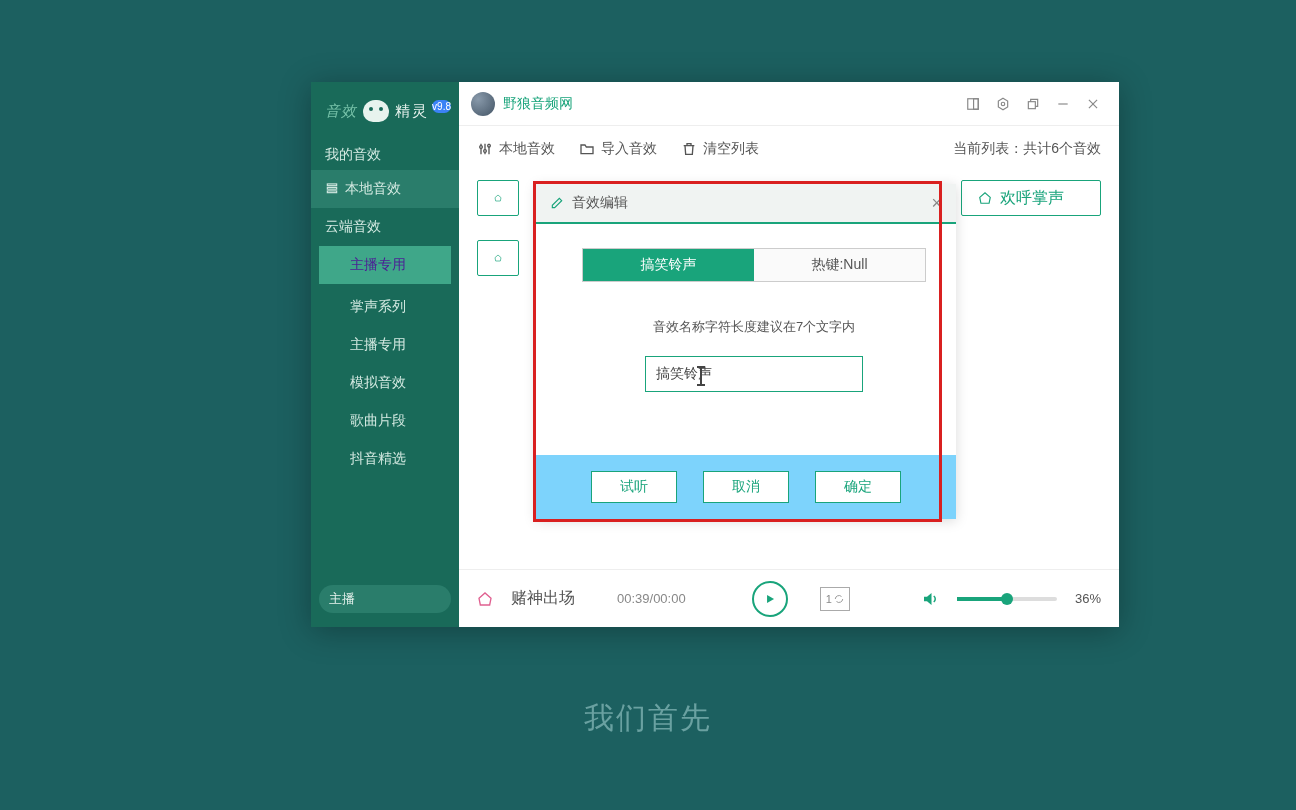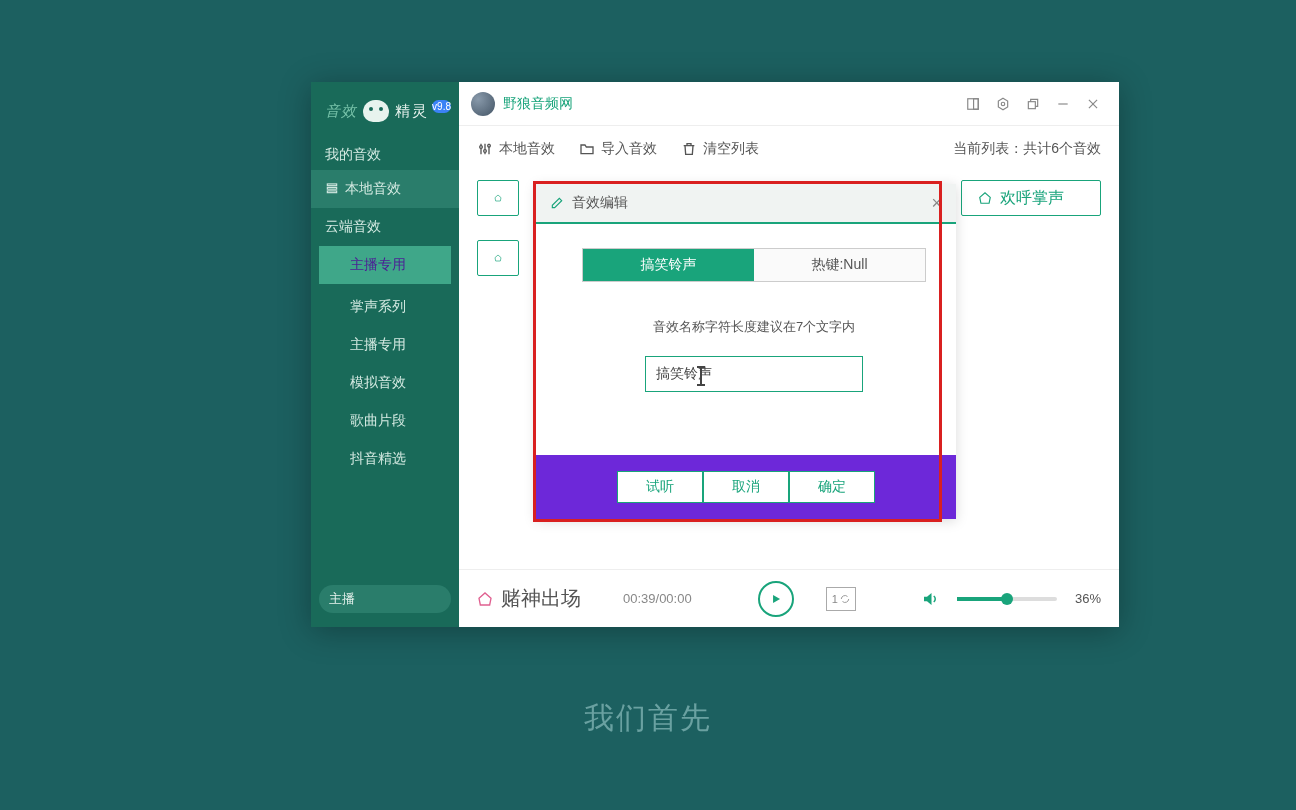--- a/index.html
+++ b/index.html
@@ -119,21 +119,21 @@
 }
 .sound-card .tag-icon { width:14px; height:14px; }
 .sound-card.narrow { width:42px; justify-content:center; }
 
 .player-bar {
   height:58px; border-top:1px solid #eee;
   display:flex; align-items:center; padding:0 18px; gap:18px;
   margin-top:auto;
 }
 .player-bar .now-tag {
-  display:flex; align-items:center; gap:8px; color:#555; font-size:20px;
+  display:flex; align-items:center; gap:18px; color:#555; font-size:16px;
 }
 .player-bar .now-tag svg { width:16px; height:16px; color:#e06; }
 .player-bar .time { color:#888; font-size:13px; margin-left:24px; }
 .play-btn {
   width:36px; height:36px; border:2px solid #19a47b; border-radius:50%;
   display:flex; align-items:center; justify-content:center; color:#19a47b;
   cursor:pointer; margin-left:48px;
 }
 .loop-btn {
   width:30px; height:24px; border:1px solid #aaa; color:#888;
@@ -179,22 +179,22 @@
 }
 .seg-tab.active { background:#19a47b; color:#fff; }
 .seg-tab:not(.active) { background:#fafafa; color:#555; }
 .hint { text-align:center; color:#555; font-size:13px; margin-top:36px; }
 .name-input {
   display:block; margin:20px auto 0; width:218px; height:36px;
   border:1px solid #19a47b; padding:0 10px; font-size:14px;
   outline:none; color:#444;
 }
 .modal-footer {
-  height:64px; background:#6d28d9; display:flex; align-items:center;
-  justify-content:center; 
+  height:64px; background:#7dd3fc; display:flex; align-items:center;
+  justify-content:center; gap:26px;
 }
 .modal-footer button {
   width:86px; height:32px; border:1px solid #19a47b; background:#fff;
   color:#19a47b; font-size:14px; cursor:pointer;
 }
 
 .subtitle {
   position:absolute; left:0; width:100%; top:698px; text-align:center;
   color:#6aa1a1; font-size:30px; letter-spacing:2px;
 }

